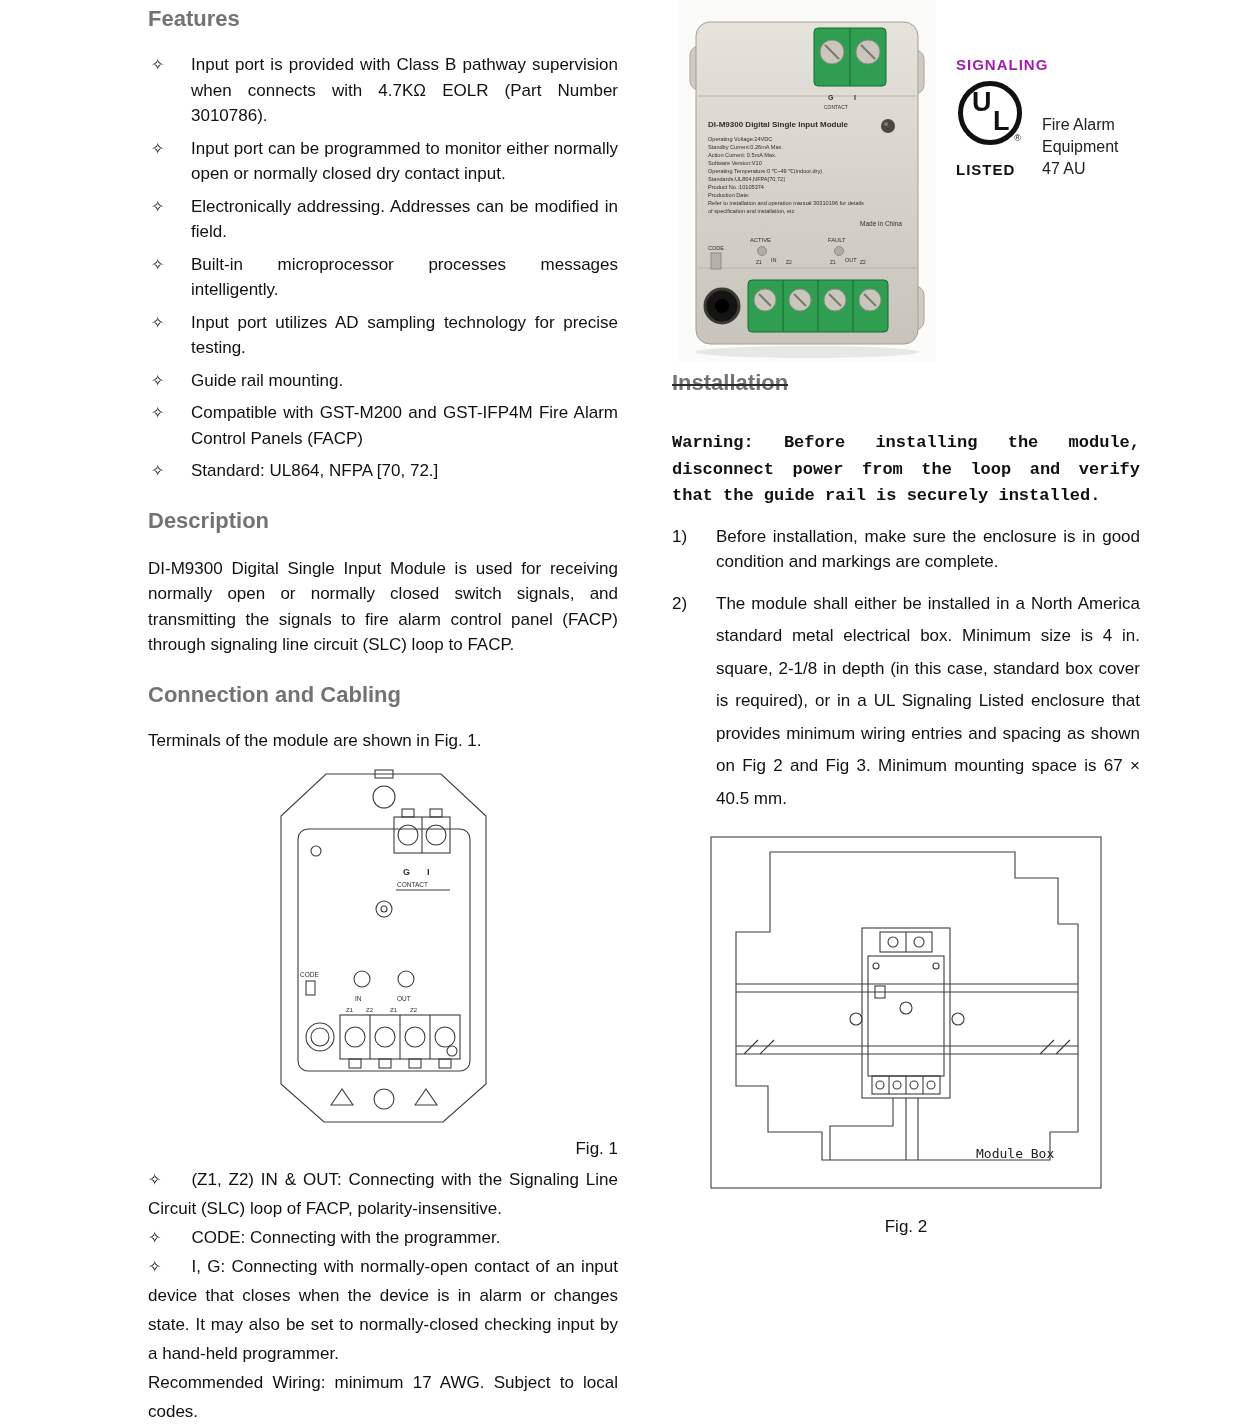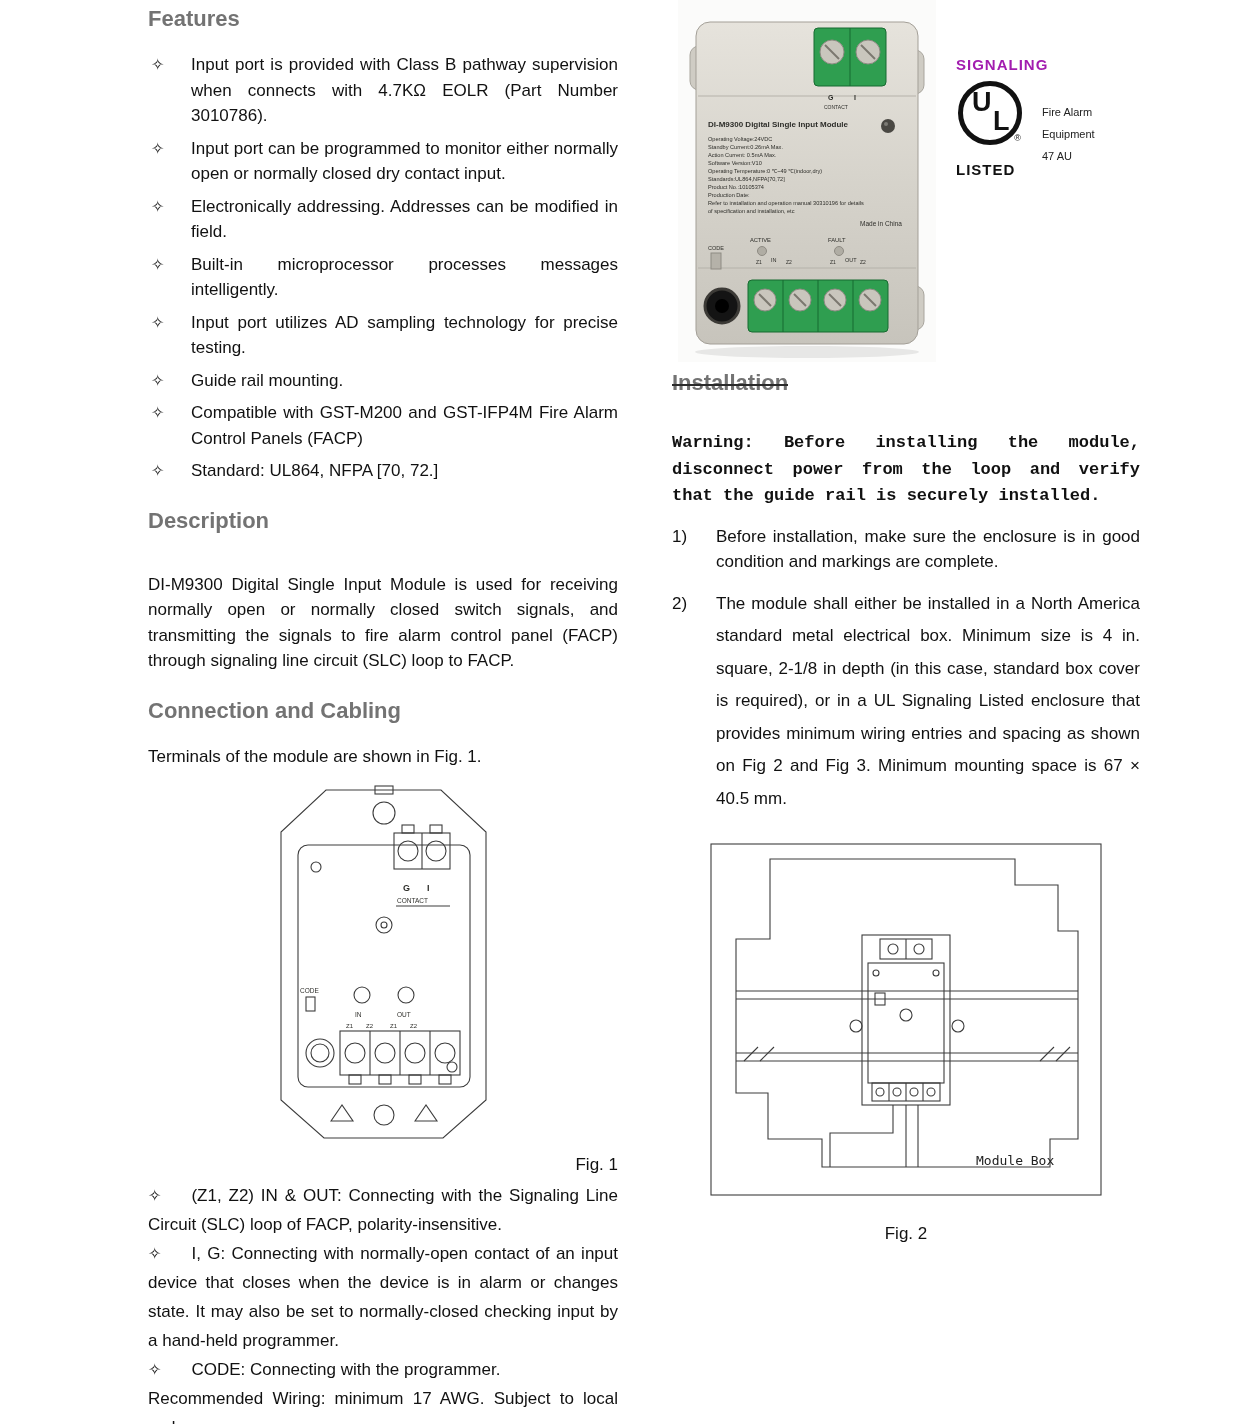--- a/index.html
+++ b/index.html
@@ -6,21 +6,21 @@
   html,body { background:#ffffff; }
   body {
     width:1240px; height:1424px; position:relative; overflow:hidden;
     font-family:"Liberation Sans", sans-serif; color:#111;
   }
   .col-left  { position:absolute; left:148px; top:0; width:470px; }
   .col-right { position:absolute; left:672px; top:0; width:468px; }
 
   h2.sec { font-size:22px; font-weight:bold; color:#737373; }
   .h-features    { margin:6px 0 20px 0; }
-  .h-description { margin:24px 0 38px 0; }
+  .h-description { margin:24px 0 22px 0; }
   .h-connection  { margin:24px 0 20px 0; }
   .h-install     { margin:6px 0 18px 0; position:relative; display:inline-block; }
   .h-install::after { content:""; position:absolute; left:0; top:14px; width:100%; height:1.5px; background:#2a2a2a; }
 
   .body-text { font-size:17px; line-height:25.5px; }
 
   .feature-item { position:relative; padding-left:43px; text-align:justify;
                   margin-bottom:7px; font-size:17px; line-height:25.5px; }
   .feature-item .bullet { position:absolute; left:3px; top:0; font-size:16px; color:#222; }
 
@@ -38,33 +38,33 @@
   .photo-svg { position:absolute; left:6px; top:0; }
 
   .cert { position:absolute; left:284px; top:56px; width:184px; }
   .cert-signaling { font-size:15px; font-weight:bold; letter-spacing:1px; color:#a21caf; }
   .ul-area { position:relative; height:92px; }
   .ul-circle { position:absolute; left:2px; top:8px; width:64px; height:64px;
                border:5px solid #111; border-radius:50%; }
   .ul-u { position:absolute; left:9px;  top:1px;  font-size:27px; font-weight:bold; color:#111; }
   .ul-l { position:absolute; left:30px; top:20px; font-size:27px; font-weight:bold; color:#111; }
   .ul-reg { position:absolute; right:-4px; bottom:-3px; font-size:9px; color:#111; }
-  .cert-lines { position:absolute; left:86px; top:28px; font-size:11px; line-height:22px; color:#222; }
+  .cert-lines { position:absolute; left:86px; top:41px; font-size:16px; line-height:22px; color:#222; }
   .cert-listed { position:absolute; left:0; top:88px; font-size:15px; font-weight:bold; letter-spacing:1px; }
 
   .warning { font-weight:bold; text-align:justify; font-size:17px; line-height:26.5px; margin-top:16px;font-family:Liberation Mono, monospace; }
 
   .num-list { margin-top:14px; }
   .num-item { display:flex; margin-bottom:13px; }
   .num-item .num { width:44px; flex:none; font-size:17px; }
   .num-item .num-text { flex:1; text-align:justify; font-size:17px; }
   .lh-normal { line-height:25.5px; }
   .lh-wide   { line-height:32.5px; }
 
-  .fig2-wrap { margin-top:28px; text-align:center; }
+  .fig2-wrap { margin-top:21px; text-align:center; }
   .fig2-caption { text-align:center; font-size:17px; margin-top:24px; }
 
   
   svg text { font-family:"Liberation Sans", sans-serif; fill:#2e2e2a; }
   svg text.mono { font-family:"DejaVu Sans Mono", monospace; fill:#222; }
   .lineart path, .lineart rect, .lineart circle, .lineart line, .lineart polyline {
     fill:none; stroke:#3c3c3c; stroke-width:1.1;
   }
 </style>
 </head>
@@ -168,22 +168,22 @@
 
       <path d="M55,336 L66,320 L77,336 Z"></path>
       <circle cx="108" cy="330" r="10"></circle>
       <path d="M139,336 L150,320 L161,336 Z"></path>
     </svg>
   </div>
   <div class="fig-caption">Fig. 1</div>
 
   <div style="margin-top:6px;">
     <p class="note"><span class="bullet">✧</span><span>(Z1, Z2) IN &amp; OUT: Connecting with the Signaling Line Circuit (SLC) loop of FACP, polarity-insensitive.</span></p>
+    <p class="note"><span class="bullet">✧</span><span>CODE: Connecting with the programmer.</span></p>
     <p class="note"><span class="bullet">✧</span><span>I, G: Connecting with normally-open contact of an input device that closes when the device is in alarm or changes state. It may also be set to normally-closed checking input by a hand-held programmer.</span></p>
-    <p class="note"><span class="bullet">✧</span><span>CODE: Connecting with the programmer.</span></p>
     <p class="wiring">Recommended Wiring: minimum 17 AWG. Subject to local codes.</p>
   </div>
 </div>
 
 <div class="col-right">
 
   <div class="photo-row">
 
     <svg class="photo-svg" width="258" height="362" viewBox="0 0 258 362" xmlns="http://www.w3.org/2000/svg">
       <defs>

